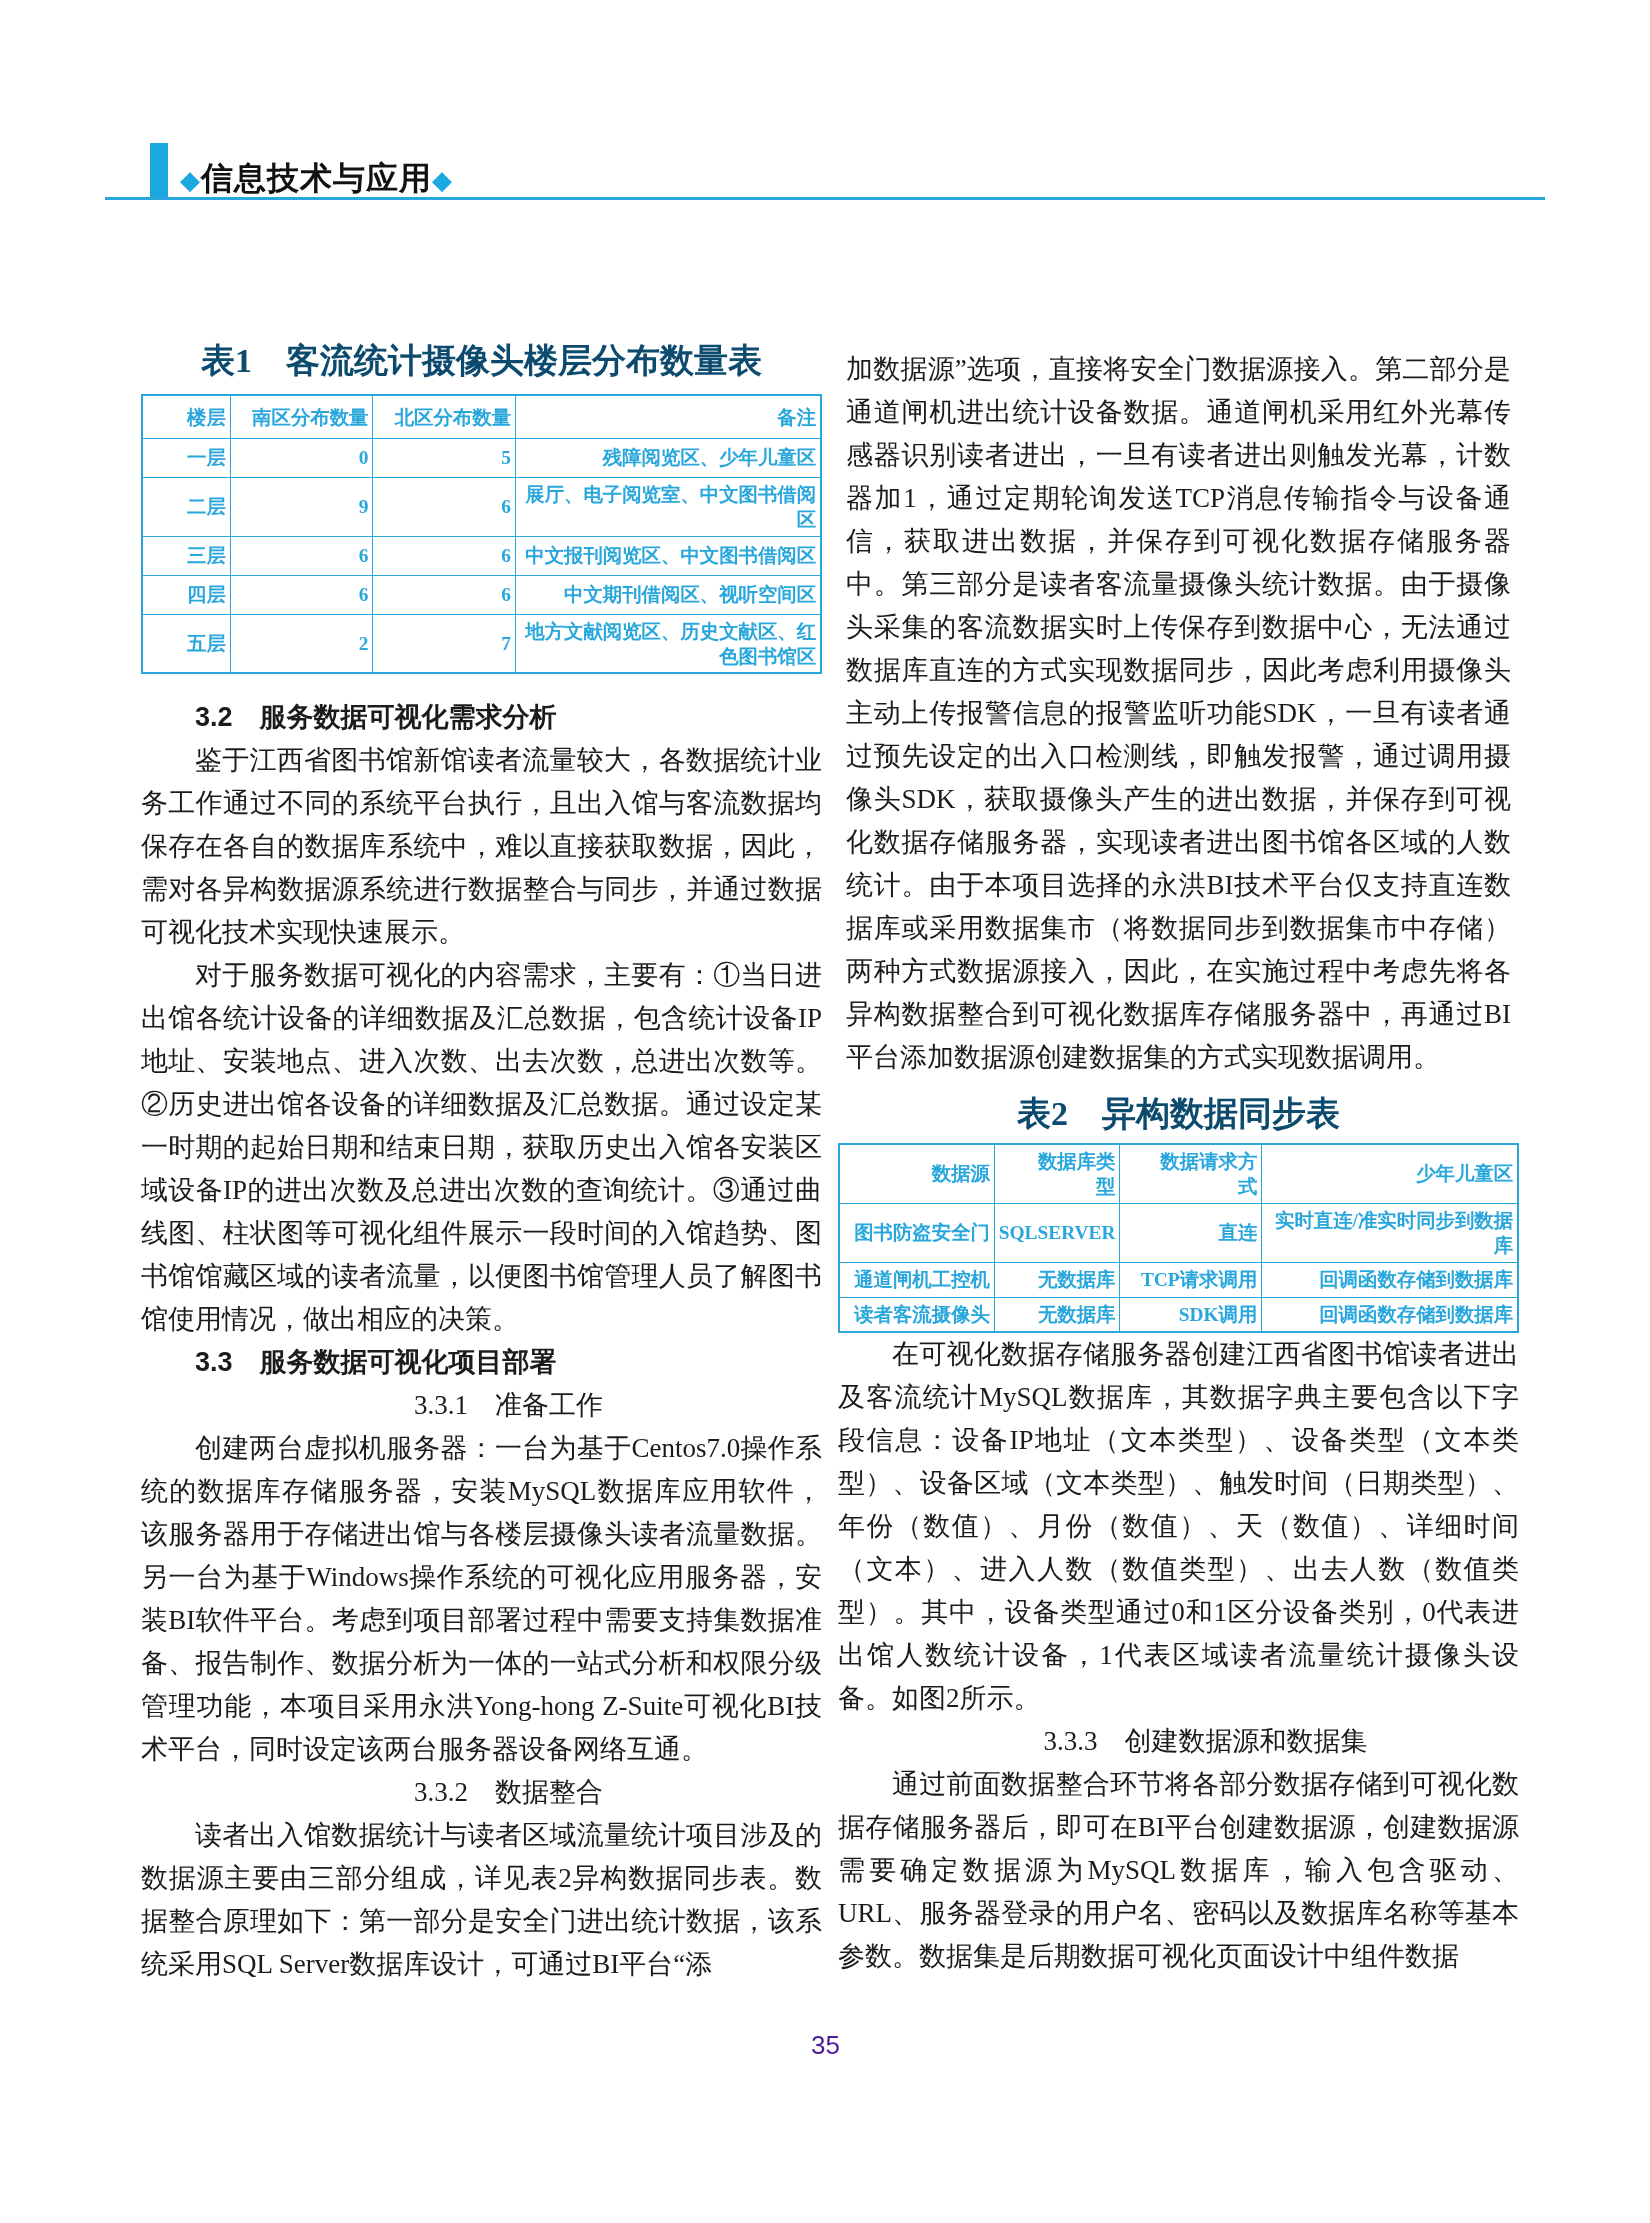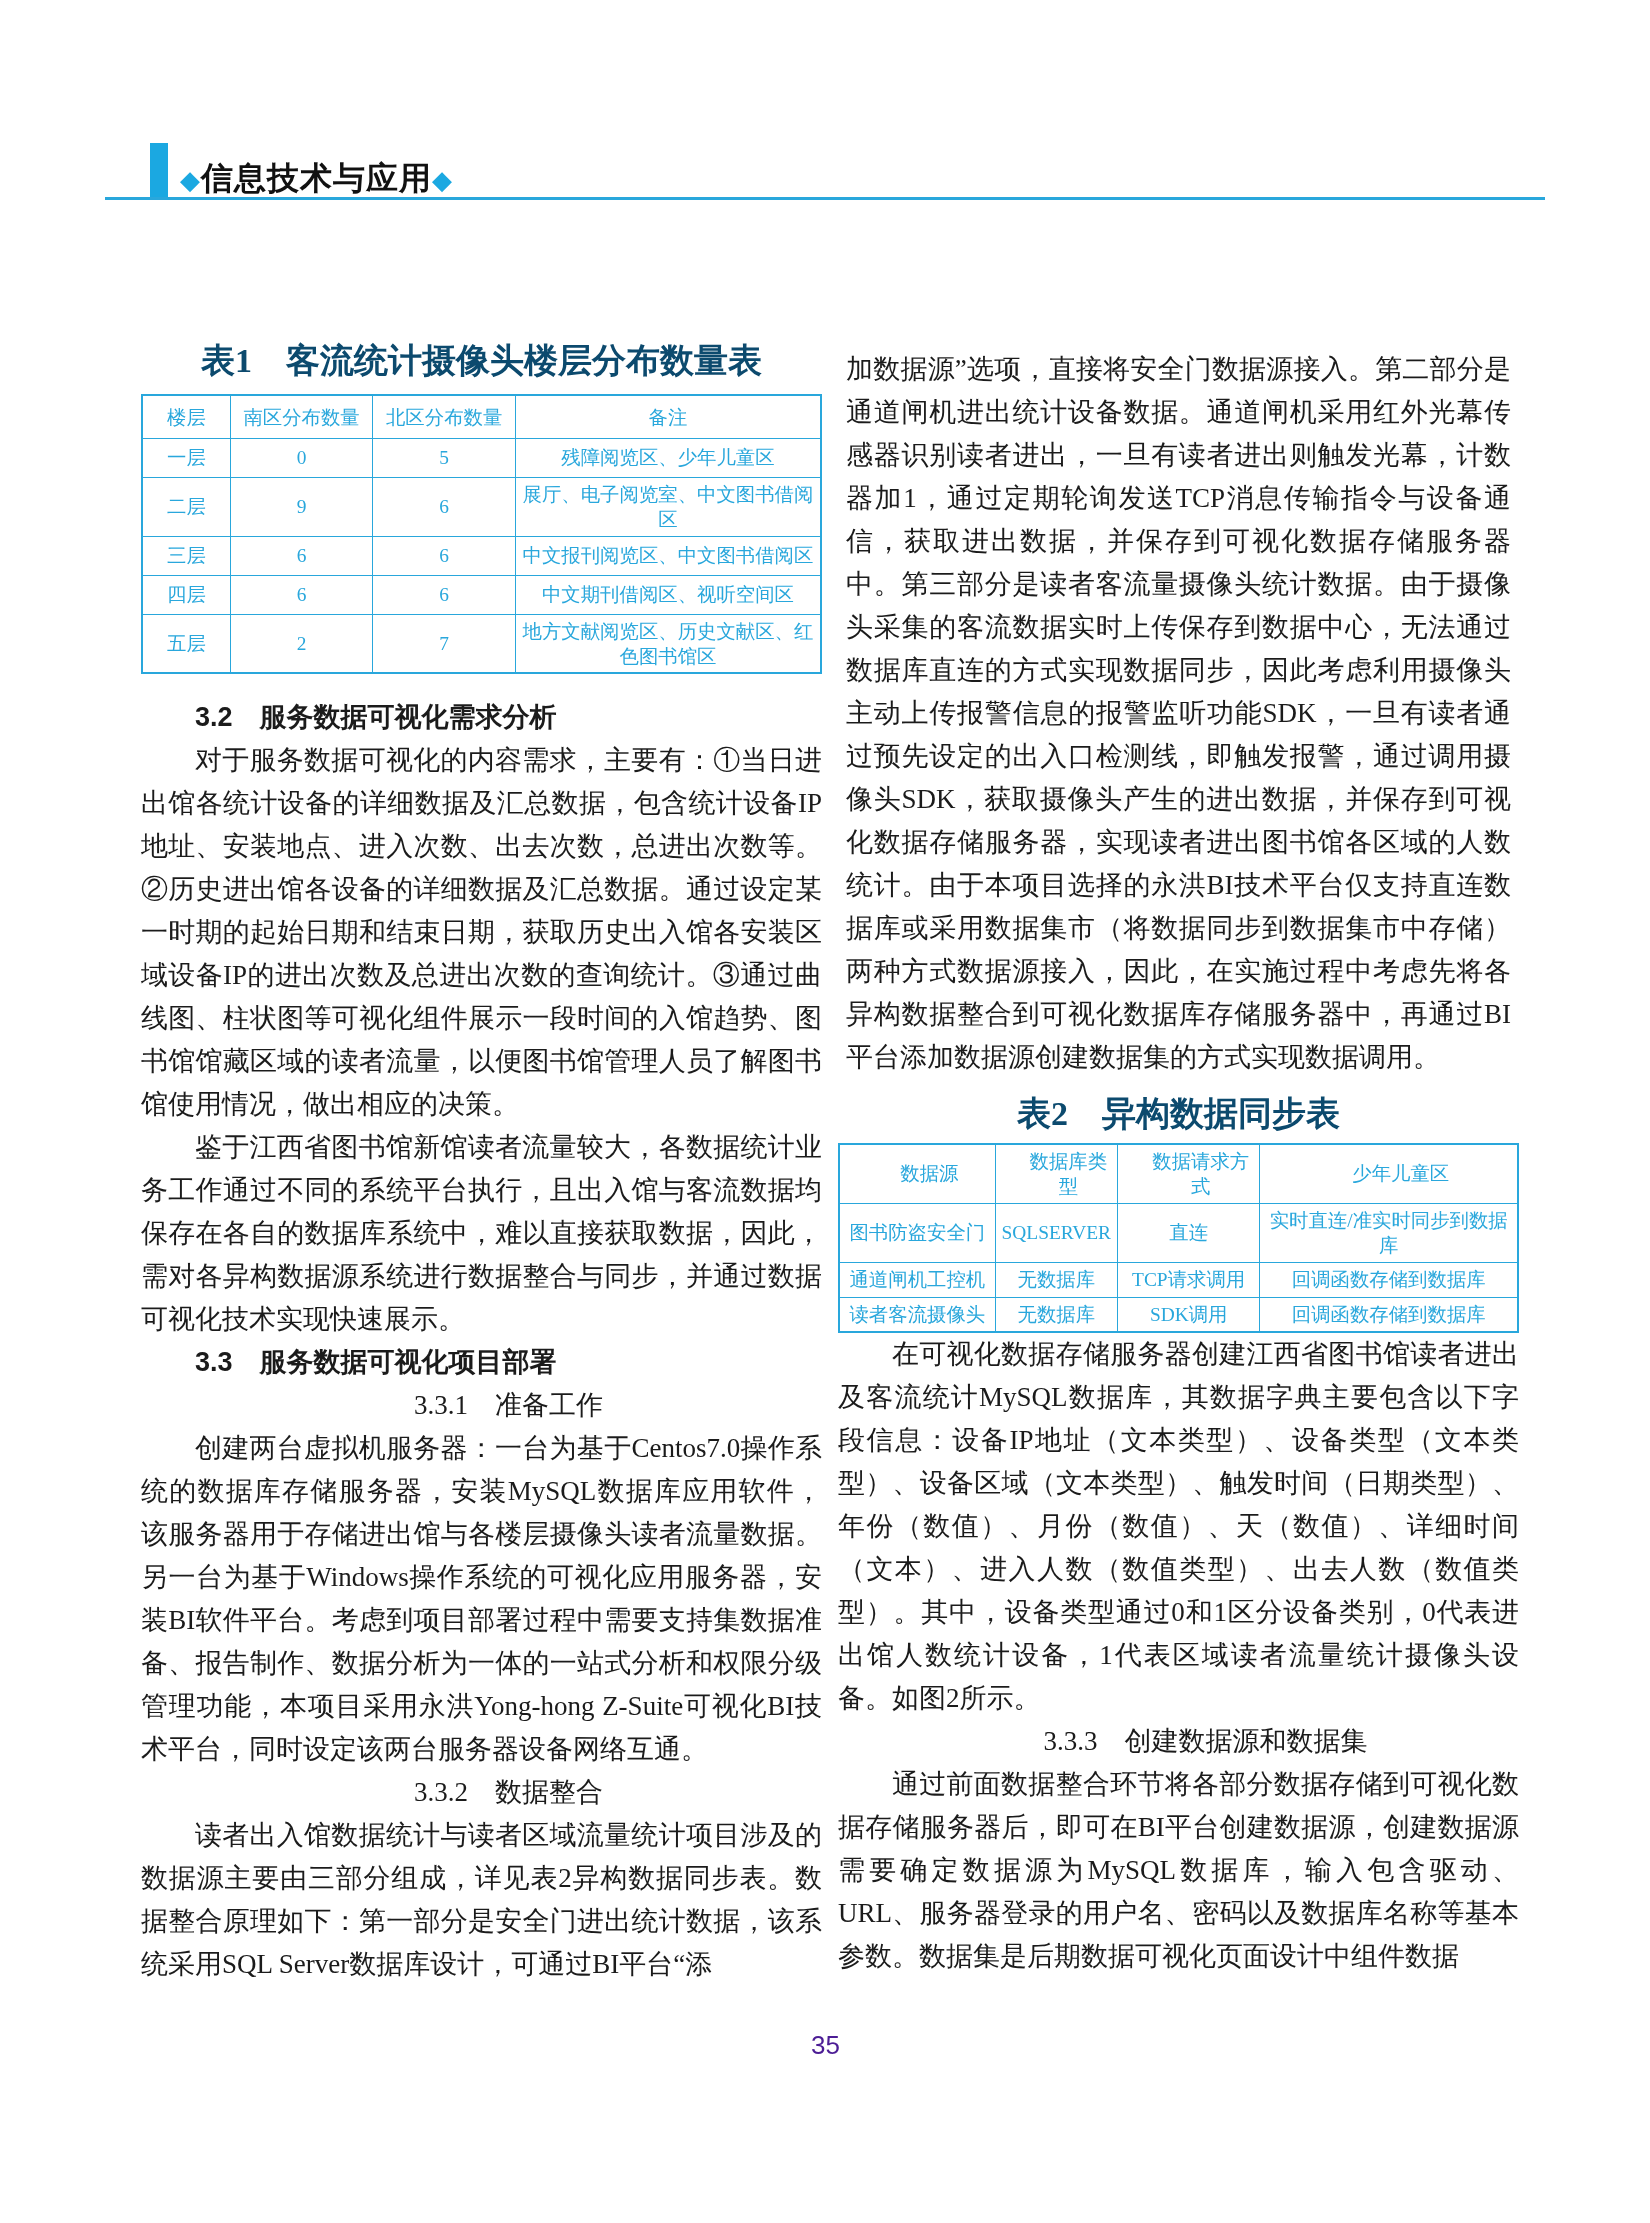--- a/index.html
+++ b/index.html
@@ -58,21 +58,22 @@
   }
   .t1-title { margin-top:1.9px; }
   table.data {
     border-collapse:collapse; width:100%;
     color:#29a7dc; font-weight:bold; text-align:center;
     font-size:19.4px; line-height:25px;
     border:2.9px solid #29a7dc;
   }
   table.data th, table.data td {
     border:1.9px solid #29a7dc; vertical-align:middle; padding:3.9px 3.9px;
-    font-weight:normal;
+    font-weight:bold;
+    text-align:right;
   }
   table.t1 { margin-top:15.5px; }
   table.t1 thead th { height:43px; }
   table.t1 tbody td { height:39px; }
   table.t2 { margin-top:11.6px; }
   table.t2 thead th { height:39px;padding-left:28px; }
   table.t2 tbody td { height:35px; }
   .t2-title { margin-top:15.5px; }
   .after-t1 { margin-top:21.3px; }
   .after-t2 { margin-top:13.6px; }
@@ -142,22 +143,22 @@
         <tr>
           <td>五层</td>
           <td>2</td>
           <td>7</td>
           <td>地方文献阅览区、历史文献区、红色图书馆区</td>
         </tr>
       </tbody>
     </table>
 
     <div class="sec-heading after-t1">3.2　服务数据可视化需求分析</div>
+    <p class="body">鉴于江西省图书馆新馆读者流量较大，各数据统计业务工作通过不同的系统平台执行，且出入馆与客流数据均保存在各自的数据库系统中，难以直接获取数据，因此，需对各异构数据源系统进行数据整合与同步，并通过数据可视化技术实现快速展示。</p>
     <p class="body">对于服务数据可视化的内容需求，主要有：①当日进出馆各统计设备的详细数据及汇总数据，包含统计设备IP地址、安装地点、进入次数、出去次数，总进出次数等。②历史进出馆各设备的详细数据及汇总数据。通过设定某一时期的起始日期和结束日期，获取历史出入馆各安装区域设备IP的进出次数及总进出次数的查询统计。③通过曲线图、柱状图等可视化组件展示一段时间的入馆趋势、图书馆馆藏区域的读者流量，以便图书馆管理人员了解图书馆使用情况，做出相应的决策。</p>
-    <p class="body">鉴于江西省图书馆新馆读者流量较大，各数据统计业务工作通过不同的系统平台执行，且出入馆与客流数据均保存在各自的数据库系统中，难以直接获取数据，因此，需对各异构数据源系统进行数据整合与同步，并通过数据可视化技术实现快速展示。</p>
     <div class="sec-heading">3.3　服务数据可视化项目部署</div>
     <div class="sub-heading">3.3.1　准备工作</div>
     <p class="body">创建两台虚拟机服务器：一台为基于Centos7.0操作系统的数据库存储服务器，安装MySQL数据库应用软件，该服务器用于存储进出馆与各楼层摄像头读者流量数据。另一台为基于Windows操作系统的可视化应用服务器，安装BI软件平台。考虑到项目部署过程中需要支持集数据准备、报告制作、数据分析为一体的一站式分析和权限分级管理功能，本项目采用永洪Yong-hong Z-Suite可视化BI技术平台，同时设定该两台服务器设备网络互通。</p>
     <div class="sub-heading">3.3.2　数据整合</div>
     <p class="body">读者出入馆数据统计与读者区域流量统计项目涉及的数据源主要由三部分组成，详见表2异构数据同步表。数据整合原理如下：第一部分是安全门进出统计数据，该系统采用SQL Server数据库设计，可通过BI平台“添</p>
   </div>
 
   <div class="col col-right">
 
     <p class="cont">加数据源”选项，直接将安全门数据源接入。第二部分是通道闸机进出统计设备数据。通道闸机采用红外光幕传感器识别读者进出，一旦有读者进出则触发光幕，计数器加1，通过定期轮询发送TCP消息传输指令与设备通信，获取进出数据，并保存到可视化数据存储服务器中。第三部分是读者客流量摄像头统计数据。由于摄像头采集的客流数据实时上传保存到数据中心，无法通过数据库直连的方式实现数据同步，因此考虑利用摄像头主动上传报警信息的报警监听功能SDK，一旦有读者通过预先设定的出入口检测线，即触发报警，通过调用摄像头SDK，获取摄像头产生的进出数据，并保存到可视化数据存储服务器，实现读者进出图书馆各区域的人数统计。由于本项目选择的永洪BI技术平台仅支持直连数据库或采用数据集市（将数据同步到数据集市中存储）两种方式数据源接入，因此，在实施过程中考虑先将各异构数据整合到可视化数据库存储服务器中，再通过BI平台添加数据源创建数据集的方式实现数据调用。</p>

